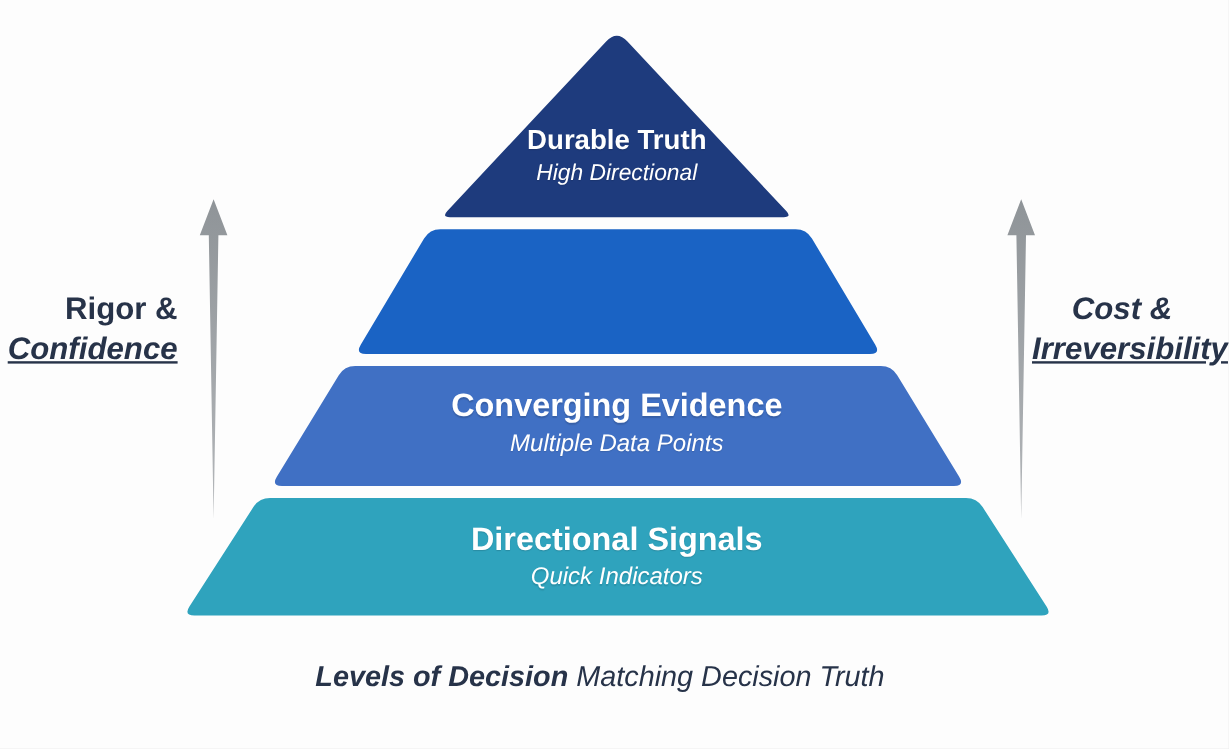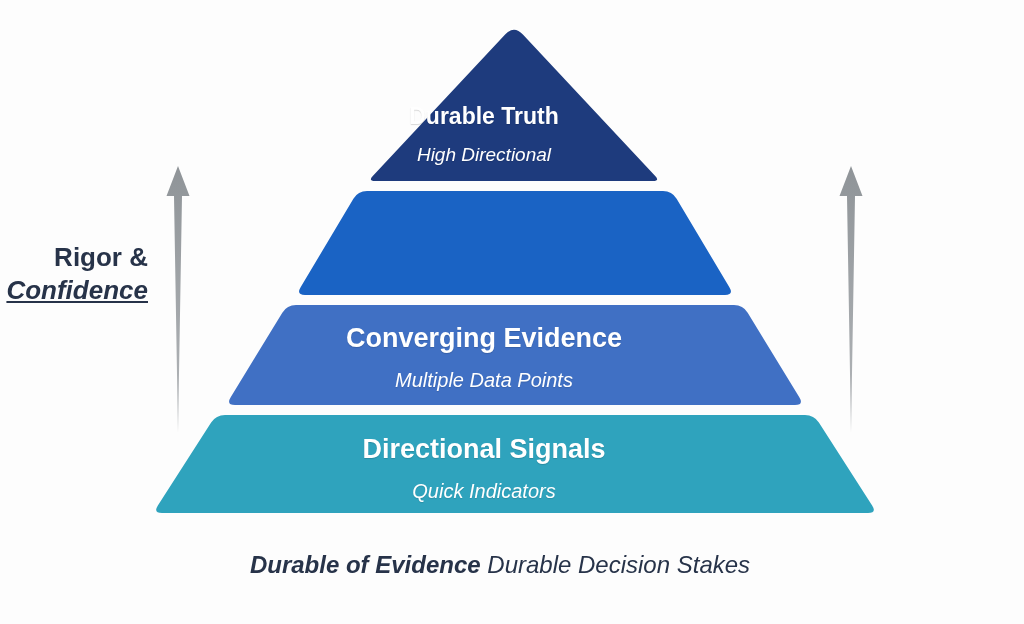--- a/index.html
+++ b/index.html
@@ -2,22 +2,22 @@
 <html><head>
 <meta charset="utf-8">
 <style>
   html,body{margin:0;padding:0;background:#e8e8e8;}
   .stage{
     position:relative;width:1024px;height:624px;background:#fdfdfd;
     overflow:hidden;font-family:"Liberation Sans", sans-serif;
   }
   svg.layer{position:absolute;left:0;top:0;width:1024px;height:624px;}
   .lvl-text{
-    position:absolute;left:484px;transform:translateX(-50%);
-    display:flex;flex-direction:column;align-items:center;gap:15px;
+    position:absolute;left:514px;transform:translateX(-50%);
+    display:flex;flex-direction:column;align-items:center;gap:5px;
     color:#ffffff;text-align:left;white-space:nowrap;pointer-events:none;
   }
   .lvl-title{font-weight:700;font-size:27px;line-height:1.15;
     text-shadow:0 1px 1px rgba(0,0,0,.15);}
   .lvl-text.top .lvl-title{font-size:23px;font-weight:600;}
   .lvl-sub{font-style:italic;font-weight:500;font-size:20px;line-height:1.15;
     text-shadow:0 1px 1px rgba(0,0,0,.12);}
   .lvl-text.top .lvl-sub{font-size:19px;}
   .axis-label{
     position:absolute;white-space:nowrap;line-height:33px;font-size:26px;
@@ -64,18 +64,22 @@
   </div>
   <div class="lvl-text" style="top: 323px; color: rgb(255, 255, 255);">
     <div class="lvl-title">Converging Evidence</div>
     <div class="lvl-sub">Multiple Data Points</div>
   </div>
 
   <div class="axis-label axis-left" style="color: rgb(39, 51, 73);">
     <div class="l1">Rigor &amp;</div>
     <div class="l2">Confidence</div>
   </div>
+  <div class="axis-label axis-right right" style="color: rgb(39, 51, 73);">
+    <div class="l1">Cost &amp;</div>
+    <div class="l2">Irreversibility</div>
+  </div>
 
   <div class="caption" style="color: rgb(39, 51, 73);">
-    <span class="emph">Durable of Evidence</span><span class="rest"> Durable Decision Stakes</span>
+    <span class="emph">Levels of Decision</span><span class="rest"> Matching Decision Truth</span>
   </div>
 
 </div>
 
 </body></html>

